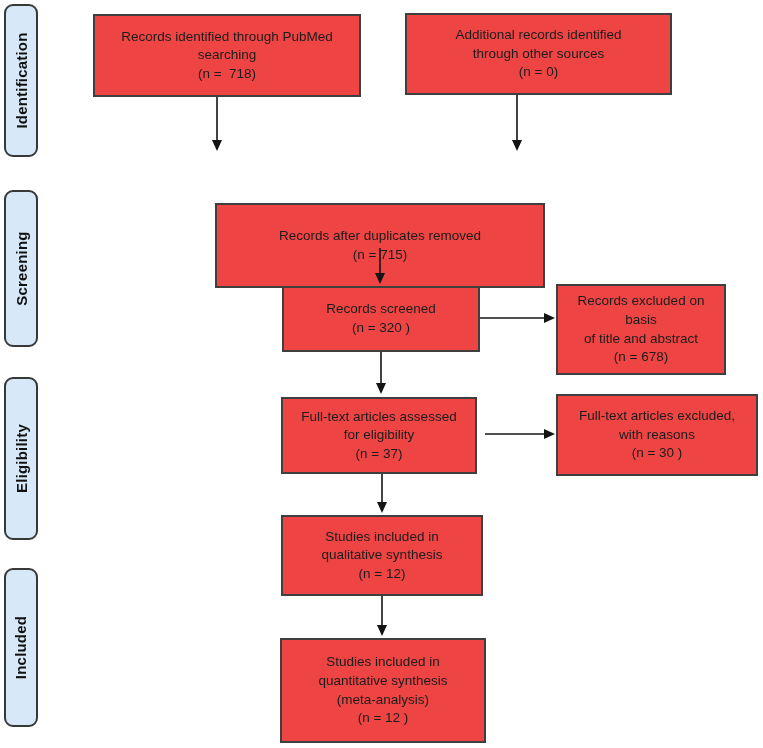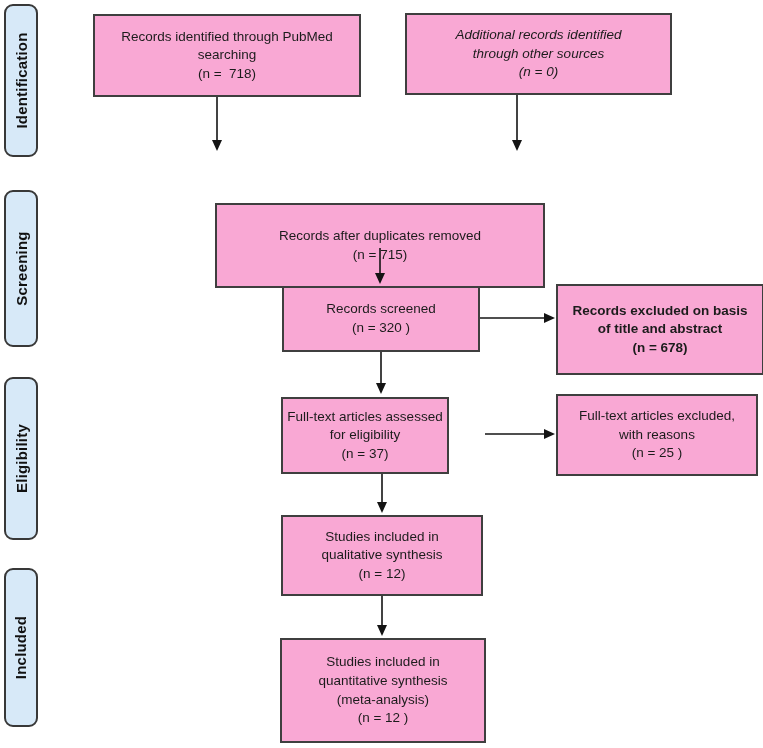--- a/index.html
+++ b/index.html
@@ -37,39 +37,39 @@
     letter-spacing: 0.2px;
   }
   .stage-identification { top: 4px;   height: 153px; }
   .stage-screening      { top: 190px; height: 157px; }
   .stage-eligibility    { top: 377px; height: 163px; }
   .stage-included       { top: 568px; height: 159px; }
 
   
   .node {
     position: absolute;
-    background: #f9a8d4;
+    background: #ef4444;
     border: 2px solid #3f3f3f;
     box-sizing: border-box;
     display: flex;
     align-items: center;
     justify-content: center;
     text-align: center;
     font-size: 13.5px;
     line-height: 1.38;
     color: #1c1c1c;
     white-space: pre-wrap;
     padding: 2px 4px;
   }
   .n1 { left: 93px;  top: 14px;  width: 268px; height: 83px;  }
-  .n2 { left: 405px; top: 13px;  width: 267px; height: 82px; font-style: italic;  }
+  .n2 { left: 405px; top: 13px;  width: 267px; height: 82px;  }
   .n3 { left: 215px; top: 163px; width: 330px; height: 85px; margin-top: 40px;  }
   .n4 { left: 282px; top: 286px; width: 198px; height: 66px;  }
-  .n5 { left: 556px; top: 284px; width: 208px; height: 91px; font-weight: bold;  }
-  .n6 { left: 281px; top: 397px; width: 168px; height: 77px;  }
+  .n5 { left: 556px; top: 284px; width: 170px; height: 91px;  }
+  .n6 { left: 281px; top: 397px; width: 196px; height: 77px;  }
   .n7 { left: 556px; top: 394px; width: 202px; height: 82px;  }
   .n8 { left: 281px; top: 515px; width: 202px; height: 81px;  }
   .n9 { left: 280px; top: 638px; width: 206px; height: 105px; }
 
   
   .arrows {
     position: absolute;
     left: 0;
     top: 0;
     width: 763px;
@@ -106,21 +106,21 @@
   <div class="node n4">Records screened
 (n = 320 )</div>
   <div class="node n5">Records excluded on basis
 of title and abstract
 (n = 678)</div>
   <div class="node n6">Full-text articles assessed
 for eligibility
 (n = 37)</div>
   <div class="node n7">Full-text articles excluded,
 with reasons
-(n = 25 )</div>
+(n = 30 )</div>
   <div class="node n8">Studies included in
 qualitative synthesis
 (n = 12)</div>
   <div class="node n9">Studies included in
 quantitative synthesis
 (meta-analysis)
 (n = 12 )</div>
 
   <svg class="arrows" viewBox="0 0 763 748" xmlns="http://www.w3.org/2000/svg">
     <defs>

